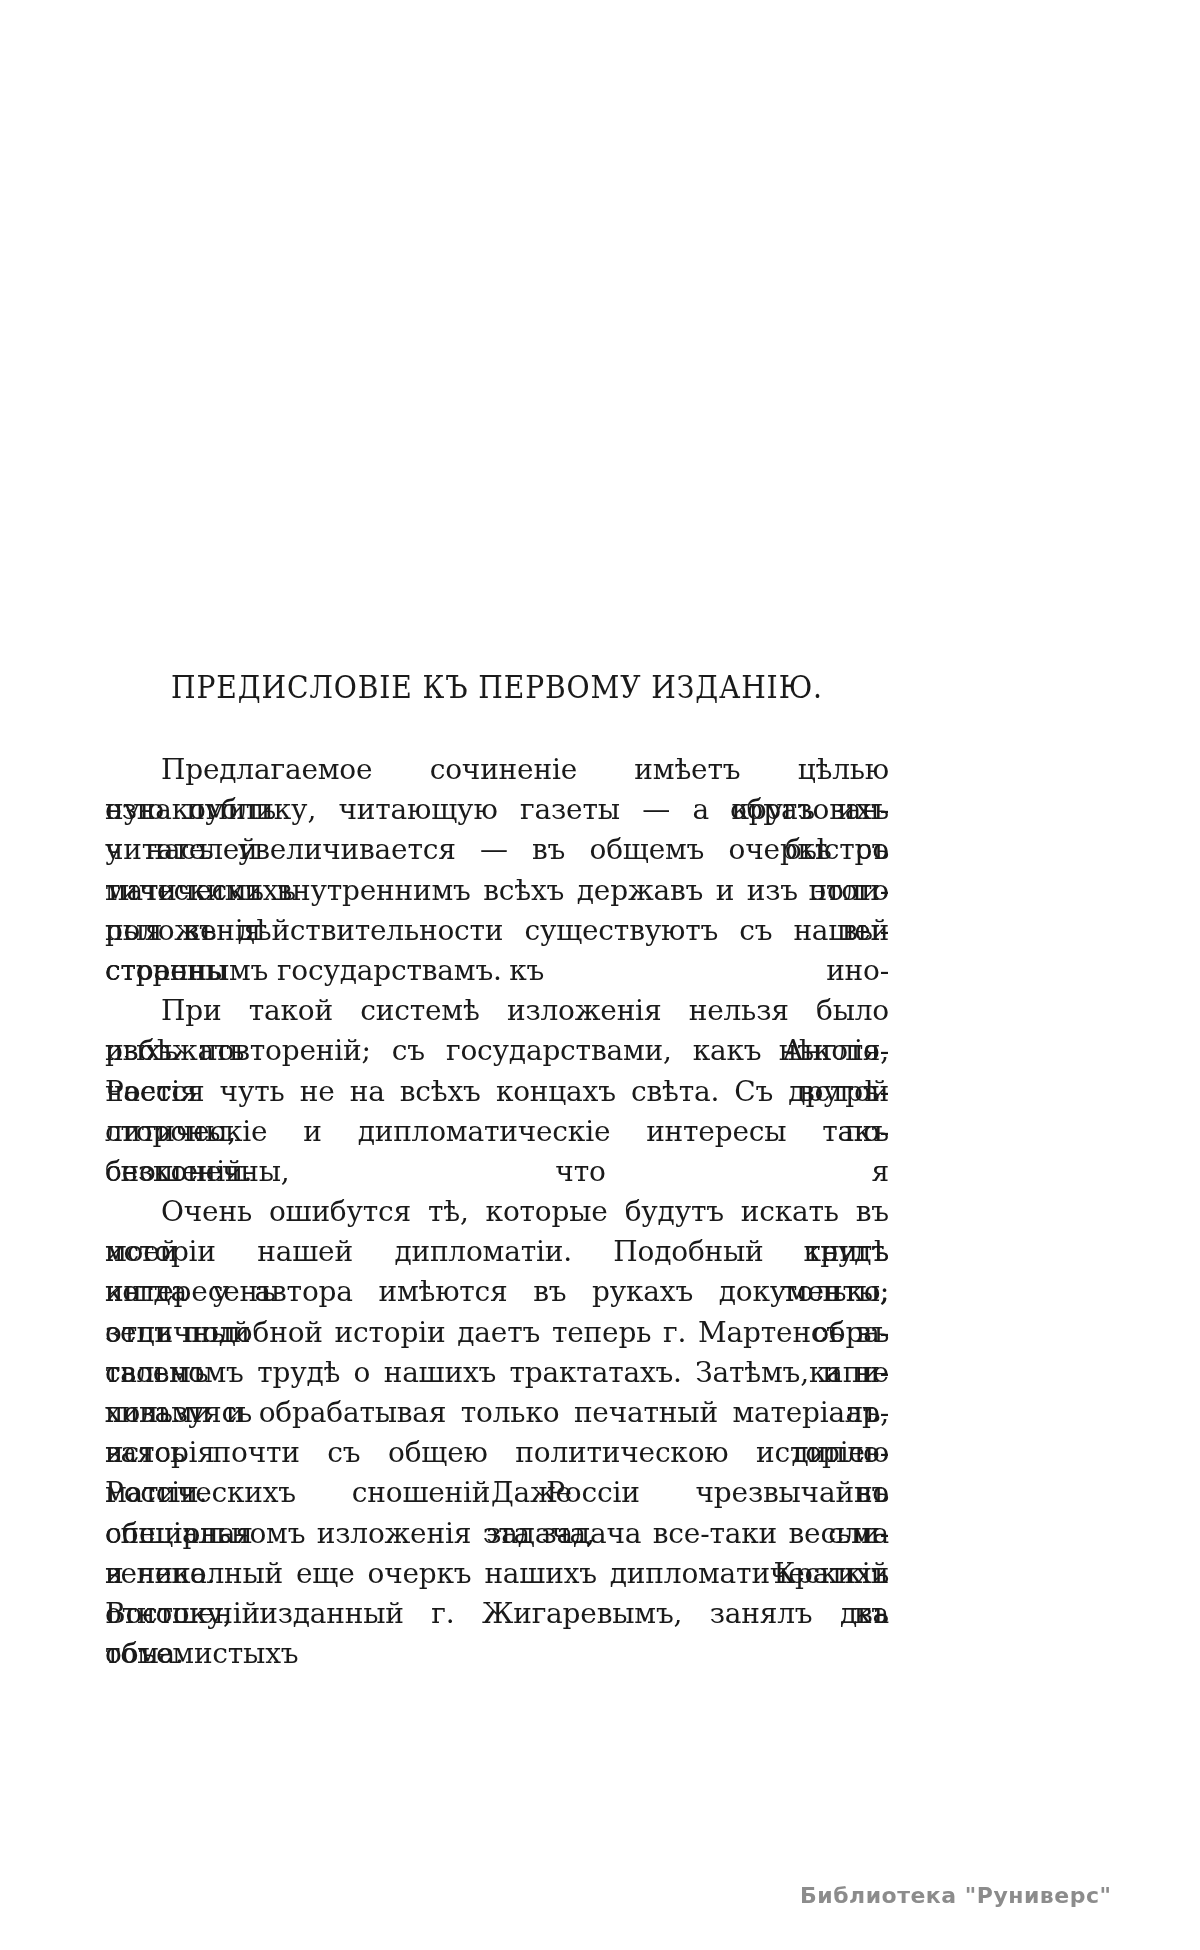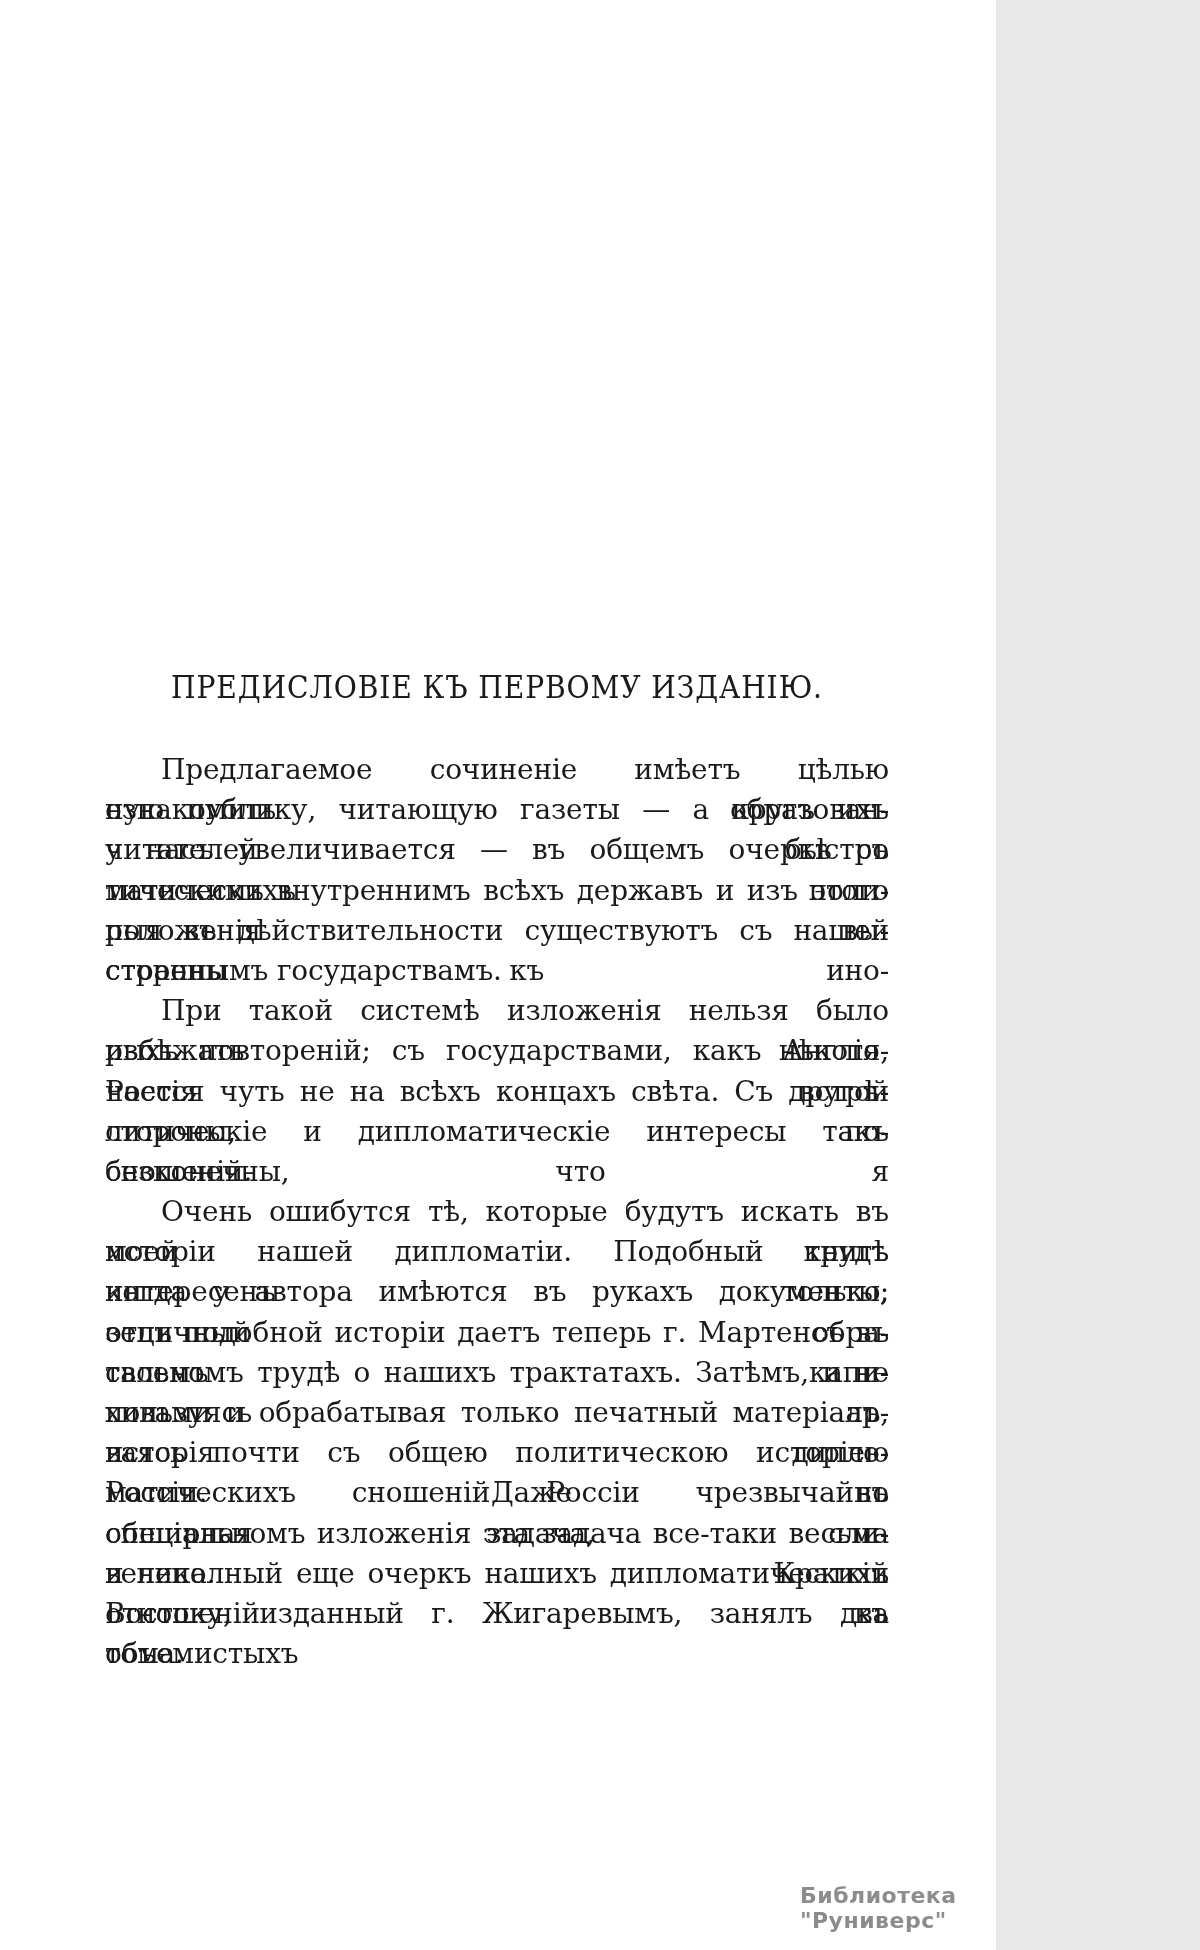--- a/index.html
+++ b/index.html
@@ -2,21 +2,21 @@
 <html><head>
 <meta charset="utf-8">
 <style>
   html, body {
     margin: 0;
     padding: 0;
     background: #e8e8e8;
   }
   .page {
     position: relative;
-    width: 996px;
+    width: 1200px;
     height: 1950px;
     background: #ffffff;
     overflow: hidden;
     font-family: "DejaVu Serif", "Liberation Serif", serif;
     color: #1a1a1a;
   }
   .page-title {
     position: absolute;
     top: 668px;
     left: 105px;

